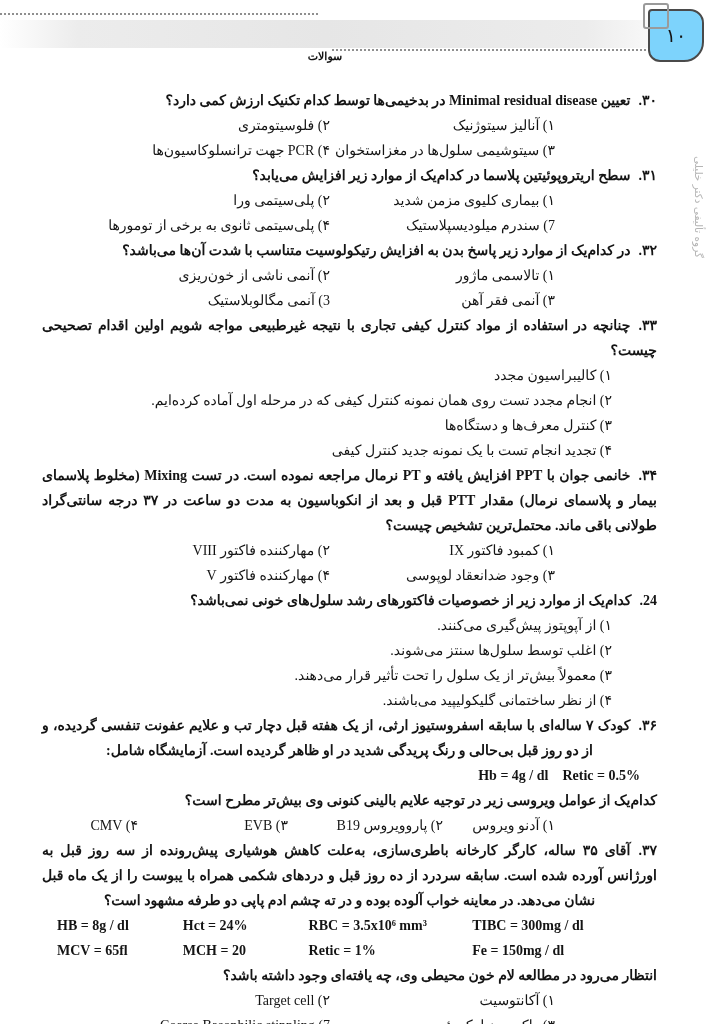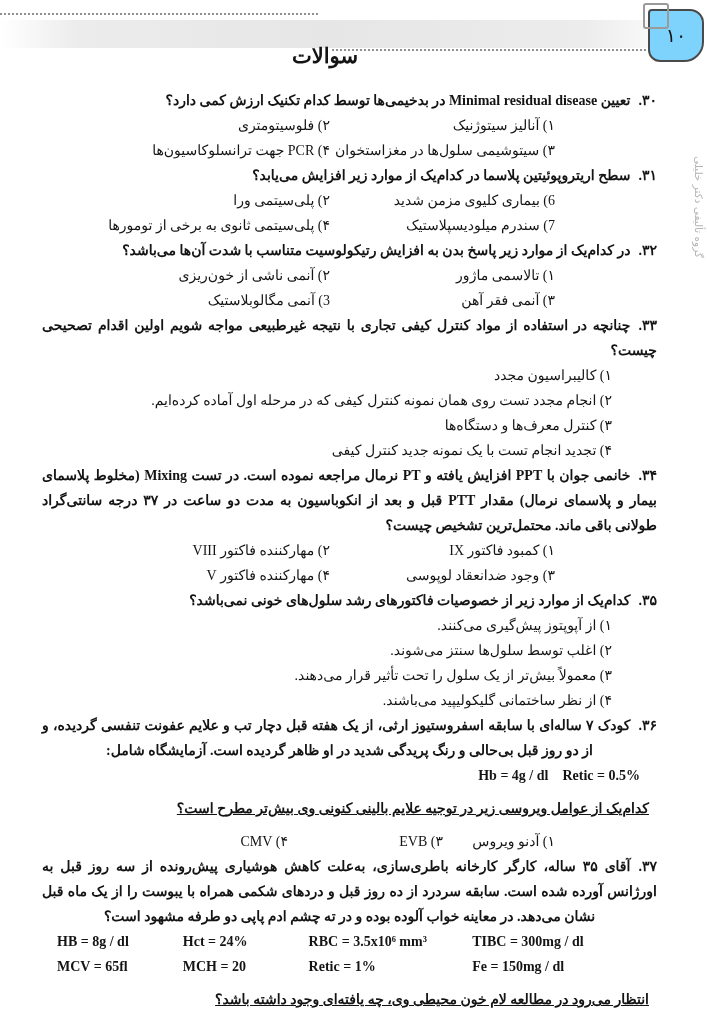--- a/index.html
+++ b/index.html
@@ -10,21 +10,21 @@
   }
   
   .dotted{position:absolute;border-top:2px dotted #8f8f8f;height:0;}
   .dotted-top{top:13px;left:0;width:318px;}
   .dotted-bottom{top:49px;left:332px;width:318px;}
   .title-bar{
     position:absolute;top:20px;left:0;width:650px;height:28px;
     background:linear-gradient(90deg,#ffffff 0%,#ececec 12%,#e6e6e6 50%,#ececec 90%,#f8f8f8 100%);
     display:flex;align-items:center;justify-content:center;
   }
-  .title-bar .title{font-weight:bold;font-size:21px;letter-spacing:.5px;margin-top:44px;}
+  .title-bar .title{font-weight:bold;font-size:11px;letter-spacing:.5px;margin-top:44px;}
   .badge{
     position:absolute;top:9px;left:648px;width:52px;height:49px;background:#7dd3fc;
     border:2.5px solid #4a4a4a;border-radius:4px 14px 20px 12px;
     display:flex;align-items:center;justify-content:center;z-index:1;
     font-size:19px;
   }
   .badge-sq{
     position:absolute;top:3px;left:643px;width:22px;height:22px;
     border:2px solid #9a9a9a;border-radius:3px;background:transparent;z-index:2;
   }
@@ -32,21 +32,21 @@
     position:absolute;top:58px;left:688px;height:200px;width:17px;
     writing-mode:vertical-rl;color:#b5b5b5;font-size:10.5px;white-space:nowrap;
     font-family:"DejaVu Sans",sans-serif;
   }
   
   .questions{position:absolute;top:88px;right:50px;left:42px;font-size:14px;line-height:25px;}
   .question{margin:0;}
   .q-stem{margin:0;font-weight:bold;text-align:justify;}
   .q-stem.center-last{text-align-last:center;}
   .q-num{font-weight:bold;margin-left:8px;}
-  .post{margin:8px;font-weight:bold;text-align:right;text-decoration:underline;}
+  .post{margin:0;font-weight:bold;text-align:right;}
   .opts{font-weight:normal;}
   .opts.grid2{display:grid;grid-template-columns:225px auto;padding-right:102px;}
   .opts.row4{display:grid;grid-template-columns:112px 155px 150px auto;padding-right:102px;}
   .opts.stacked .opt{display:block;padding-right:45px;}
   .labs-end{direction:ltr;display:flex;justify-content:flex-end;gap:14px;padding-right:17px;font-weight:bold;}
   .labs-grid{
     direction:ltr;display:grid;grid-template-columns:1fr 1fr 1.3fr 1.35fr;
     padding:0 15px;font-weight:bold;
   }
 </style>
@@ -70,21 +70,21 @@
         <div class="opts grid2">
           <span class="opt">۱) آنالیز سیتوژنیک</span>
           <span class="opt">۲) فلوسیتومتری</span>
           <span class="opt">۳) سیتوشیمی سلول‌ها در مغزاستخوان</span>
           <span class="opt">۴) PCR جهت ترانسلوکاسیون‌ها</span>
         </div>
       </div>
       <div class="question">
         <p class="q-stem"><span class="q-num">۳۱.</span>سطح اریتروپوئیتین پلاسما در کدام‌یک از موارد زیر افزایش می‌یابد؟</p>
         <div class="opts grid2">
-          <span class="opt">6) بیماری کلیوی مزمن شدید</span>
+          <span class="opt">۱) بیماری کلیوی مزمن شدید</span>
           <span class="opt">۲) پلی‌سیتمی ورا</span>
           <span class="opt">7) سندرم میلودیسپلاستیک</span>
           <span class="opt">۴) پلی‌سیتمی ثانوی به برخی از تومورها</span>
         </div>
       </div>
       <div class="question">
         <p class="q-stem"><span class="q-num">۳۲.</span>در کدام‌یک از موارد زیر پاسخ بدن به افزایش رتیکولوسیت متناسب با شدت آن‌ها می‌باشد؟</p>
         <div class="opts grid2">
           <span class="opt">۱) تالاسمی ماژور</span>
           <span class="opt">۲) آنمی ناشی از خون‌ریزی</span>
@@ -104,37 +104,38 @@
       <div class="question">
         <p class="q-stem"><span class="q-num">۳۴.</span>خانمی جوان با PPT افزایش یافته و PT نرمال مراجعه نموده است. در تست Mixing (مخلوط پلاسمای بیمار و پلاسمای نرمال) مقدار PTT قبل و بعد از انکوباسیون به مدت دو ساعت در ۳۷ درجه سانتی‌گراد طولانی باقی ماند. محتمل‌ترین تشخیص چیست؟</p>
         <div class="opts grid2">
           <span class="opt">۱) کمبود فاکتور IX</span>
           <span class="opt">۲) مهارکننده فاکتور VIII</span>
           <span class="opt">۳) وجود ضدانعقاد لوپوسی</span>
           <span class="opt">۴) مهارکننده فاکتور V</span>
         </div>
       </div>
       <div class="question">
-        <p class="q-stem"><span class="q-num">۳۵.</span>کدام‌یک از موارد زیر از خصوصیات فاکتورهای رشد سلول‌های خونی نمی‌باشد؟</p>
+        <p class="q-stem"><span class="q-num">24.</span>کدام‌یک از موارد زیر از خصوصیات فاکتورهای رشد سلول‌های خونی نمی‌باشد؟</p>
         <div class="opts stacked">
           <span class="opt">۱) از آپوپتوز پیش‌گیری می‌کنند.</span>
           <span class="opt">۲) اغلب توسط سلول‌ها سنتز می‌شوند.</span>
           <span class="opt">۳) معمولاً بیش‌تر از یک سلول را تحت تأثیر قرار می‌دهند.</span>
           <span class="opt">۴) از نظر ساختمانی گلیکولیپید می‌باشند.</span>
         </div>
       </div>
       <div class="question">
         <p class="q-stem center-last"><span class="q-num">۳۶.</span>کودک ۷ ساله‌ای با سابقه اسفروستیوز ارثی، از یک هفته قبل دچار تب و علایم عفونت تنفسی گردیده، و از دو روز قبل بی‌حالی و رنگ پریدگی شدید در او ظاهر گردیده است. آزمایشگاه شامل:</p>
         <div class="labs-end">
           <span class="lab">Hb = 4g / dl</span>
           <span class="lab">Retic = 0.5%</span>
         </div>
         <p class="post">کدام‌یک از عوامل ویروسی زیر در توجیه علایم بالینی کنونی وی بیش‌تر مطرح است؟</p>
         <div class="opts row4">
           <span class="opt">۱) آدنو ویروس</span>
+          <span class="opt">۲) پاروویروس B19</span>
           <span class="opt">۳) EVB</span>
           <span class="opt">۴) CMV</span>
         </div>
       </div>
       <div class="question">
         <p class="q-stem center-last"><span class="q-num">۳۷.</span>آقای ۳۵ ساله، کارگر کارخانه باطری‌سازی، به‌علت کاهش هوشیاری پیش‌رونده از سه روز قبل به اورژانس آورده شده است. سابقه سردرد از ده روز قبل و دردهای شکمی همراه با یبوست را از یک ماه قبل نشان می‌دهد. در معاینه خواب آلوده بوده و در ته چشم ادم پاپی دو طرفه مشهود است؟</p>
         <div class="labs-grid">
           <span class="lab">HB = 8g / dl</span>
           <span class="lab">Hct = 24%</span>
           <span class="lab">RBC = 3.5x10⁶ mm³</span>

